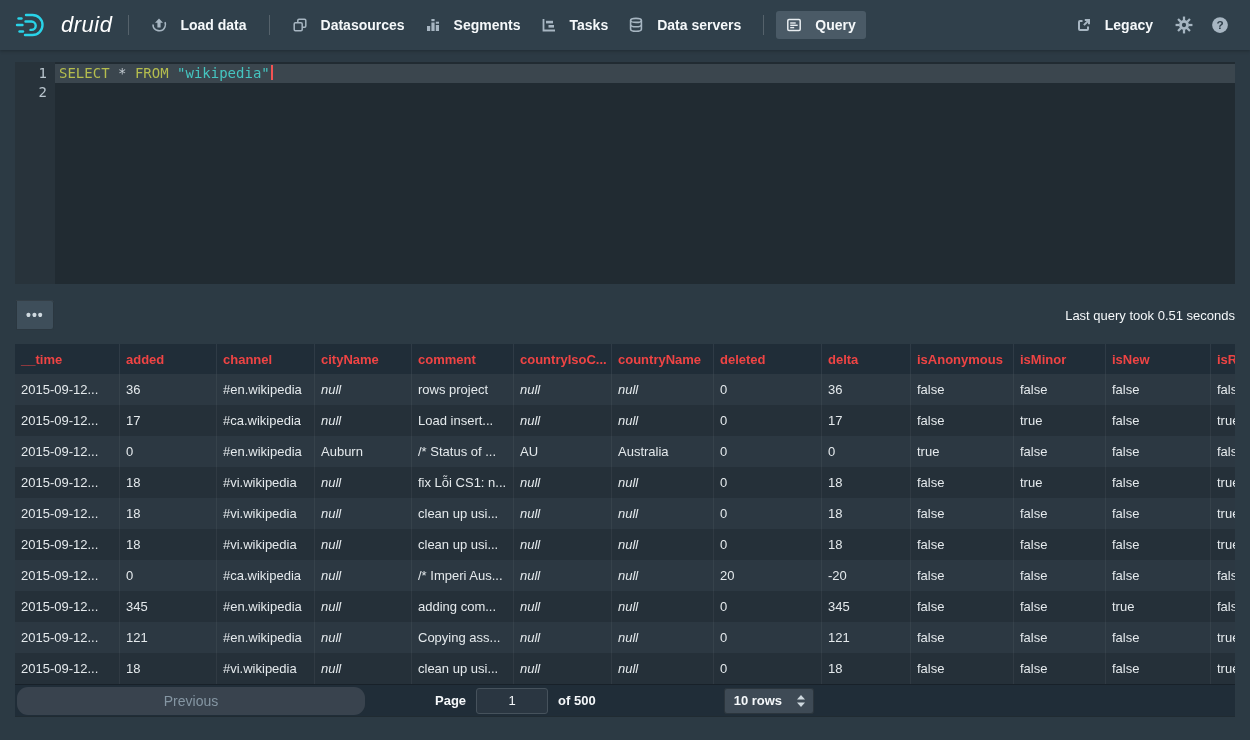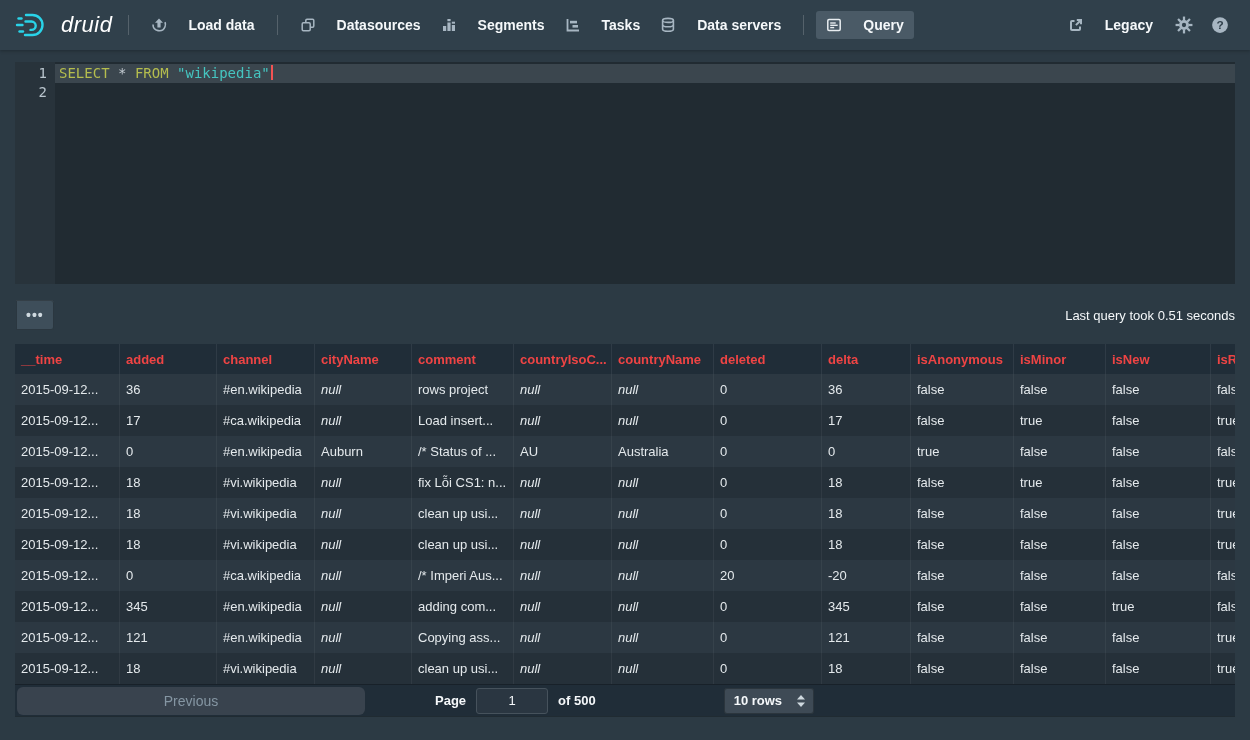--- a/index.html
+++ b/index.html
@@ -12,21 +12,21 @@
   }
   
   .navbar {
     height:50px; background:#30404b; display:flex; align-items:center;
     padding:0 15px; box-shadow:0 1px 3px rgba(16,22,26,.4); position:relative; z-index:5;
   }
   .logo { display:flex; align-items:center; gap:8px; margin-right:4px; }
   .logo-text { font-size:22px; font-style:italic; font-weight:300; color:#ffffff; letter-spacing:.5px; }
   .nav-divider { width:1px; height:20px; background:rgba(255,255,255,.18); margin:0 12px; }
   .nav-btn {
-    display:flex; align-items:center; gap:21px; padding:6px 10px; border-radius:3px;
+    display:flex; align-items:center; gap:13px; padding:6px 10px; border-radius:3px;
     color:#f5f8fa; font-weight:600; cursor:pointer; background:transparent; border:none; font-size:14px;
     font-family:"Liberation Sans", sans-serif;
   }
   .nav-btn svg { flex:0 0 auto; }
   .nav-btn.active { background:#4a5a66; }
   .nav-right { margin-left:auto; display:flex; align-items:center; gap:6px; }
   .icon-btn { background:transparent; border:none; padding:6px; display:flex; align-items:center; cursor:pointer; }
   
   .editor {
     margin:12px 15px 0 15px; height:222px; background:#212b32; display:flex;
@@ -68,21 +68,21 @@
     flex:0 0 auto; padding:0 6px; display:flex; align-items:center; font-size:13px; color:#e4e9ec;
     border-right:1px solid rgba(255,255,255,.05); white-space:nowrap; overflow:hidden;
   }
   .td.null { font-style:italic; }
   
   .pagination {
     margin:0 15px; width:1220px; height:32px; background:#202d38; display:flex; align-items:center;
     padding:0 2px; border-top:1px solid rgba(16,22,26,.5); box-shadow:0 1px 0 rgba(16,22,26,.4);
   }
   .page-btn {
-    height:28px; border:none; border-radius:6px; font-size:14px; font-family:"Liberation Sans", sans-serif; cursor:pointer;
+    height:28px; border:none; border-radius:11px; font-size:14px; font-family:"Liberation Sans", sans-serif; cursor:pointer;
   }
   .page-btn.prev { width:348px; background:#39434e; color:#8596a3; }
   .page-btn.next { width:345px; background:#45545f; color:#f5f8fa; box-shadow:inset 0 1px 0 rgba(255,255,255,.07); }
   .page-label { font-size:13px; font-weight:600; margin-left:70px; }
   .page-input {
     width:72px; height:26px; margin-left:10px; background:#2a3641; border:1px solid #46525c; border-radius:3px;
     color:#f5f8fa; text-align:center; font-size:13px; font-family:"Liberation Sans", sans-serif;
   }
   .page-total { font-size:13px; font-weight:600; margin-left:10px; }
   .rows-select {

